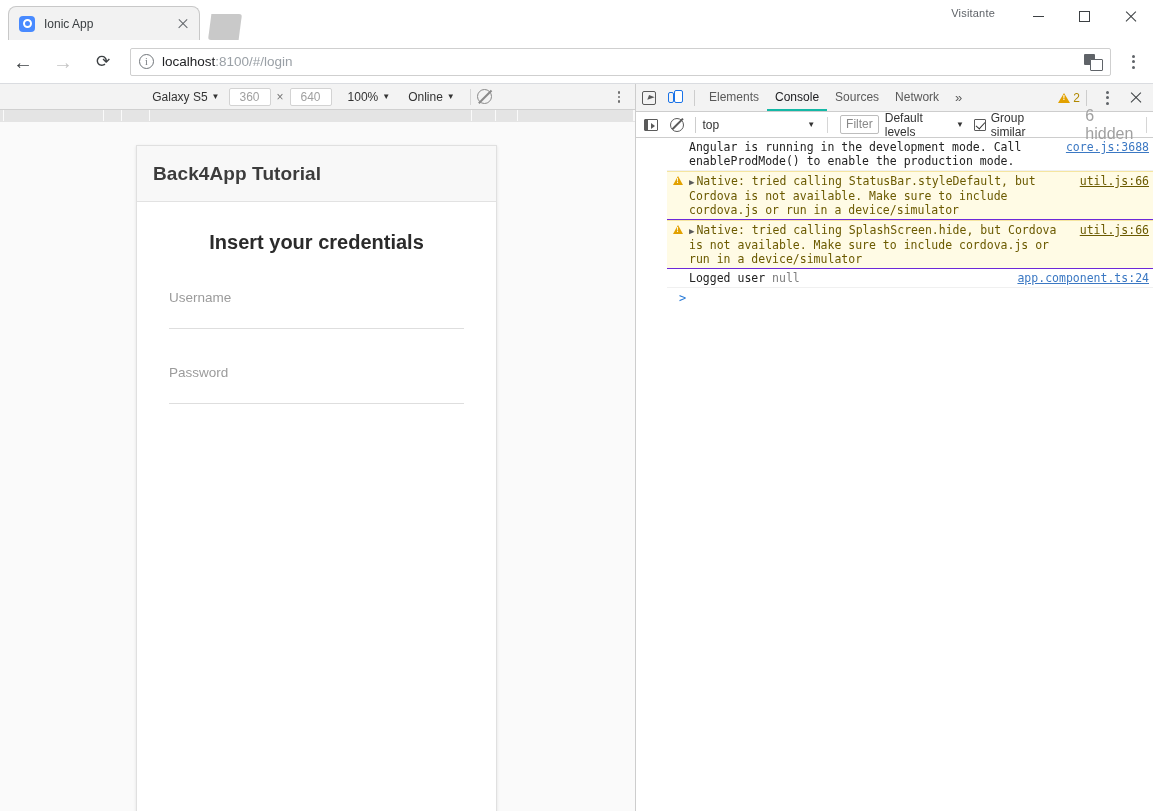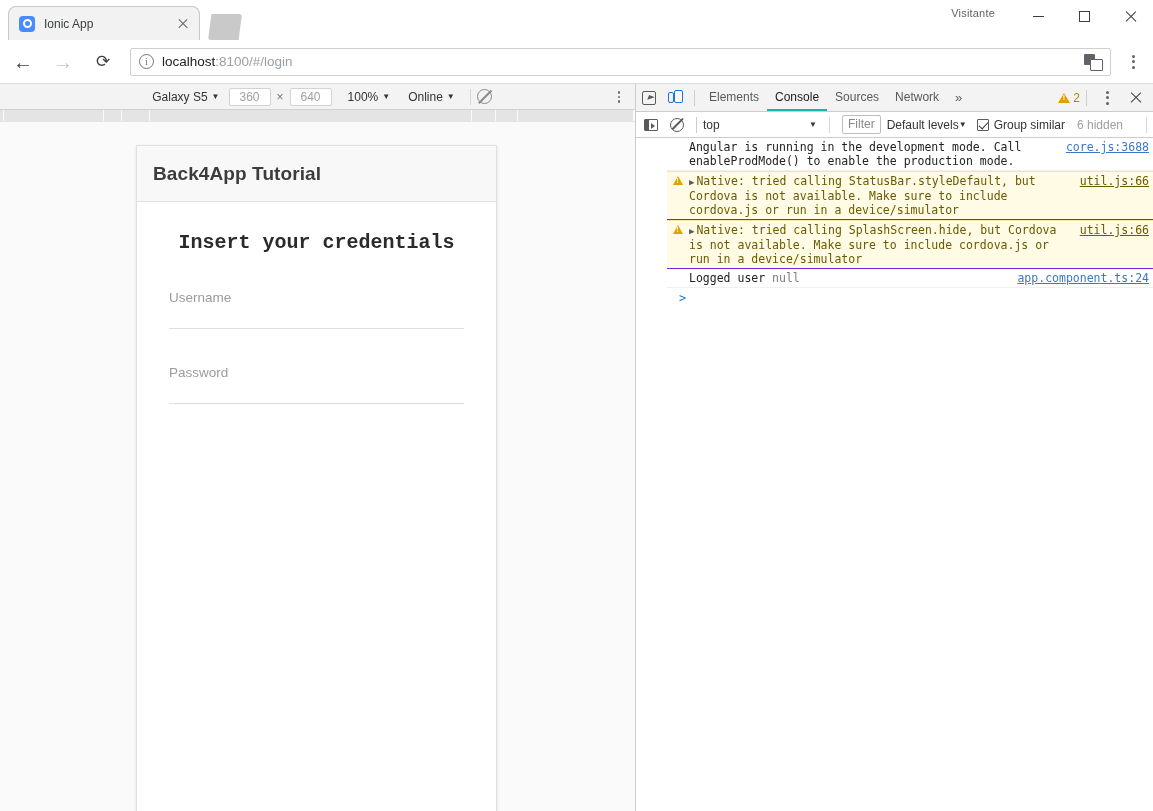--- a/index.html
+++ b/index.html
@@ -162,21 +162,21 @@
     box-shadow: 0 1px 3px rgba(0,0,0,.10);
   }
   .app-header {
     height: 56px; background: #f8f8f8; border-bottom: 1px solid #e2e2e2;
     display: flex; align-items: center; padding-left: 16px;
   }
   .app-title { font-size: 19px; color: #3c3c3c; font-weight: bold; letter-spacing: .1px; }
   .app-body { padding: 0 32px; }
   .form-heading {
     text-align: center; font-size: 20px; color: #2b2b2b; font-weight: bold;
-    margin-top: 29px; margin-bottom: 0; font-family: Liberation Mono, monospace;
+    margin-top: 29px; margin-bottom: 0;
   }
   .field { margin-top: 34px; border-bottom: 1px solid #dedede; padding-bottom: 22px; }
   .field .ph { font-size: 13.5px; color: #9b9b9b; }
   .btn-row { display: flex; justify-content: center; gap: 22px; margin-top: 40px; }
   .btn {
     min-width: 86px; height: 37px; border: none; border-radius: 3px;
     color: #fff; font-size: 13px; font-weight: bold; letter-spacing: .7px;
     display: flex; align-items: center; justify-content: center; cursor: pointer;
     box-shadow: 0 1px 3px rgba(0,0,0,.22); padding: 0 16px;
     font-family: "Liberation Sans", sans-serif;
@@ -234,21 +234,21 @@
   .levels { font-size: 12px; color: #333; display: flex; align-items: center; cursor: pointer; }
   .cb {
     width: 12px; height: 12px; border: 1px solid #5a5a5a; background: #fff;
     position: relative; margin: 0 5px 0 10px; border-radius: 1px; cursor: pointer;
   }
   .cb::after {
     content: ""; position: absolute; left: 3px; top: 0px; width: 4px; height: 8px;
     border: solid #333; border-width: 0 1.6px 1.6px 0; transform: rotate(42deg);
   }
   .group-label { font-size: 12px; color: #333; cursor: pointer; }
-  .hidden-count { font-size: 12px; color: #a0a0a0; margin-left: 12px; }
+  .hidden-count { font-size: 16px; color: #a0a0a0; margin-left: 24px; }
   .fb-sep { width: 1px; height: 16px; background: #d6d6d6; margin: 0 6px; }
 
   
   .console { font-family: "DejaVu Sans Mono", monospace; font-size: 11.5px; padding-left: 31px; }
   .msg { display: flex; padding: 2px 4px 2px 0; border-bottom: 1px solid #f0f0f0; position: relative; }
   .msg.warn { background: #fffbe5; border-top: 1px solid #f5e5a0; border-bottom: 1px solid #6d28d9; }
   .msg-gutter { width: 22px; flex: 0 0 22px; display: flex; justify-content: center; padding-top: 2px; }
   .msg-tri { width: 0; height: 0; border-left: 5px solid transparent; border-right: 5px solid transparent; border-bottom: 9px solid #e2a100; position: relative; }
   .msg-tri::after { content: "!"; position: absolute; left: -1.4px; top: 1px; font-size: 6.5px; color: #fff; font-weight: bold; font-family: "Liberation Sans", sans-serif; }
   .msg-arrow { color: #5a5a5a; font-size: 9px; margin-right: 2px; cursor: pointer; }

